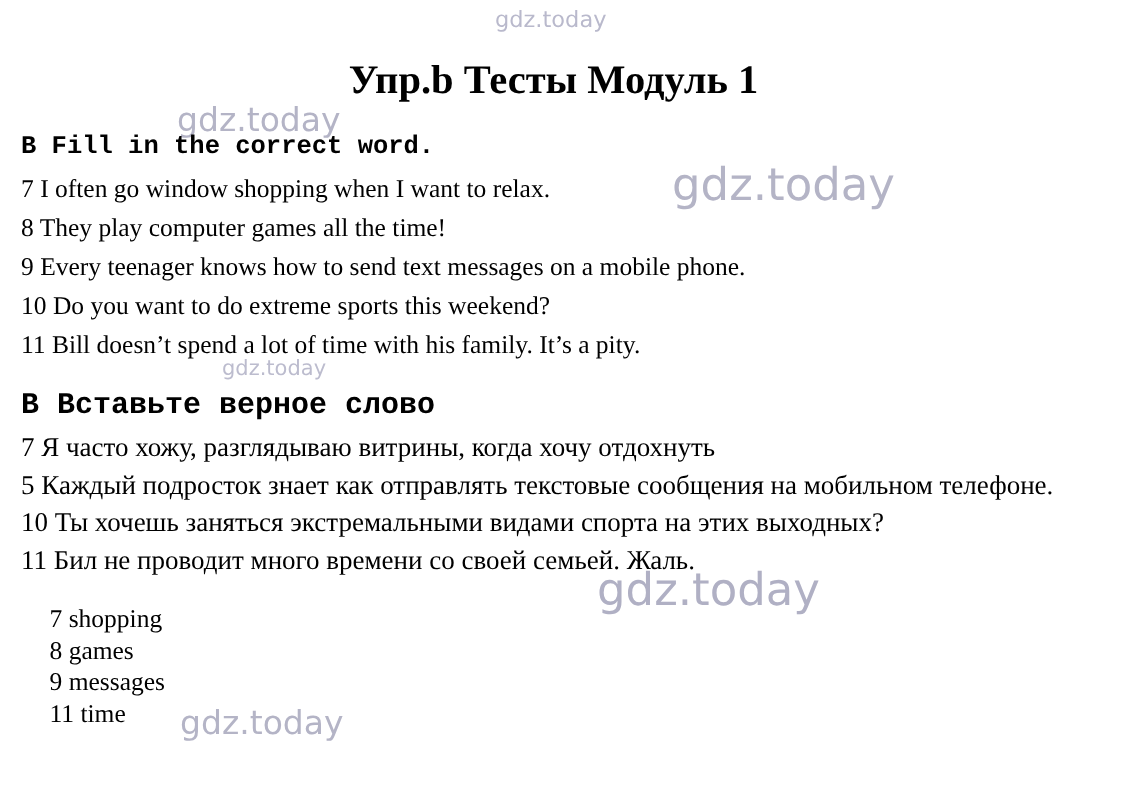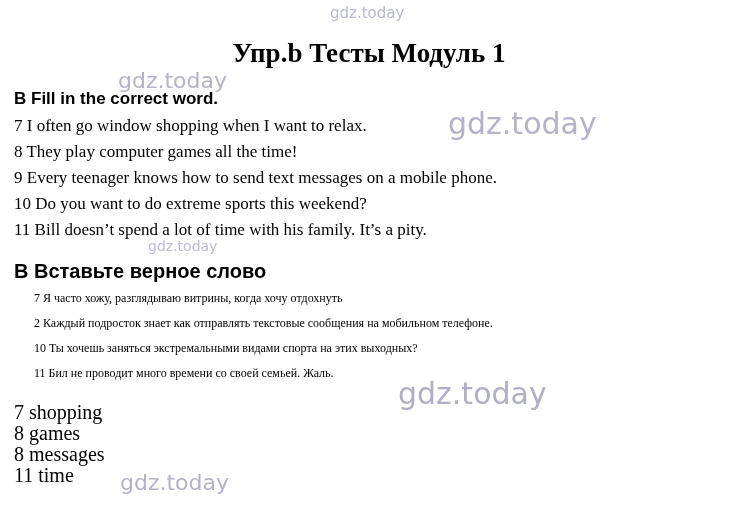--- a/index.html
+++ b/index.html
@@ -33,48 +33,48 @@
   }
   .content {
     position: absolute;
     top: 88px;
     left: 14px;
     right: 10px;
   }
   .heading {
     font-size: 17px;
     font-weight: bold;
-    font-family: Liberation Sans, sans-serif;
+    font-family: Liberation Mono, monospace;
     margin: 0 0 3px 0;
     line-height: 22px;
   }
   .line {
     font-size: 17px;
     font-family: "Liberation Serif", serif;
     line-height: 26px;
     white-space: nowrap;
   }
   .line.ru {
-    font-size: 12px;
+    font-size: 18px;
     line-height: 25px;
-    margin-left: 20px;
   }
   .heading.ru {
     font-size: 20px;
     line-height: 24px;
     margin-top: 16px;
   }
   .answers {
     position: absolute;
     top: 402px;
     left: 14px;
   }
   .answers .line {
-    font-size: 20px;
+    font-size: 17px;
     line-height: 21px;
+    margin-left: 19px;
   }
   
   .wm {
     position: absolute;
     color: #c9c9d4;
     font-family: "DejaVu Sans", sans-serif;
     font-weight: 400;
     white-space: nowrap;
     pointer-events: none;
   }
@@ -130,32 +130,32 @@
 
     <div class="heading">B Fill in the correct word.</div>
     <div class="line">7 I often go window shopping when I want to relax.</div>
     <div class="line">8 They play computer games all the time!</div>
     <div class="line">9 Every teenager knows how to send text messages on a mobile phone.</div>
     <div class="line">10 Do you want to do extreme sports this weekend?</div>
     <div class="line">11 Bill doesn’t spend a lot of time with his family. It’s a pity.</div>
 
     <div class="heading ru">B Вставьте верное слово</div>
     <div class="line ru">7 Я часто хожу, разглядываю витрины, когда хочу отдохнуть</div>
-    <div class="line ru">2 Каждый подросток знает как отправлять текстовые сообщения на мобильном телефоне.</div>
+    <div class="line ru">5 Каждый подросток знает как отправлять текстовые сообщения на мобильном телефоне.</div>
     <div class="line ru">10 Ты хочешь заняться экстремальными видами спорта на этих выходных?</div>
     <div class="line ru">11 Бил не проводит много времени со своей семьей. Жаль.</div>
 
   </div>
 
   <div class="wm wm-2">gdz.today</div>
   <div class="wm wm-3">gdz.today</div>
 
   <div class="answers">
     <div class="line">7 shopping</div>
     <div class="line">8 games</div>
-    <div class="line">8 messages</div>
+    <div class="line">9 messages</div>
     <div class="line">11 time</div>
   </div>
 
   <div class="wm wm-4">gdz.today</div>
   <div class="wm wm-5">gdz.today</div>
 
 </div>
 
 </body></html>

